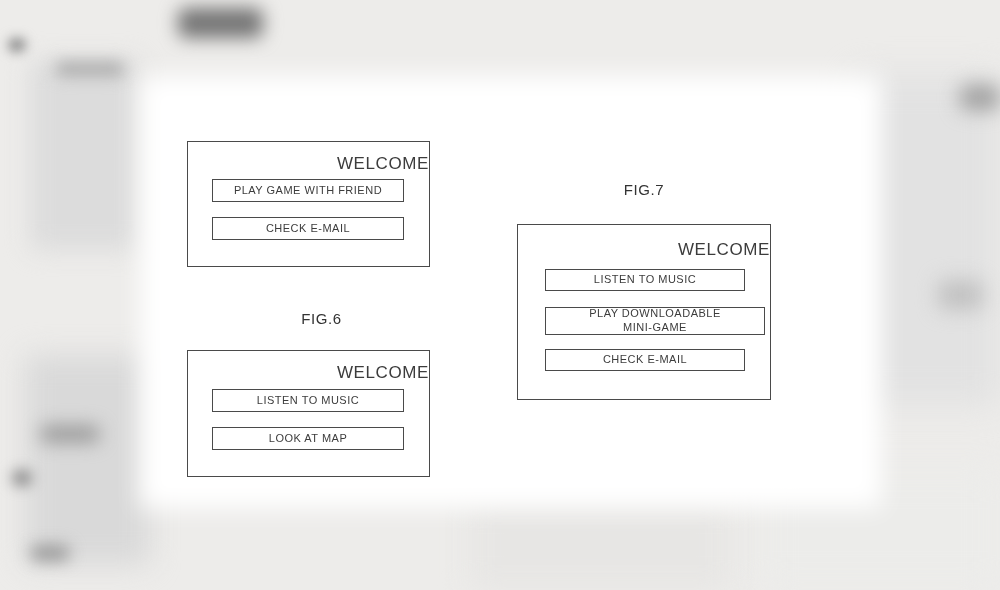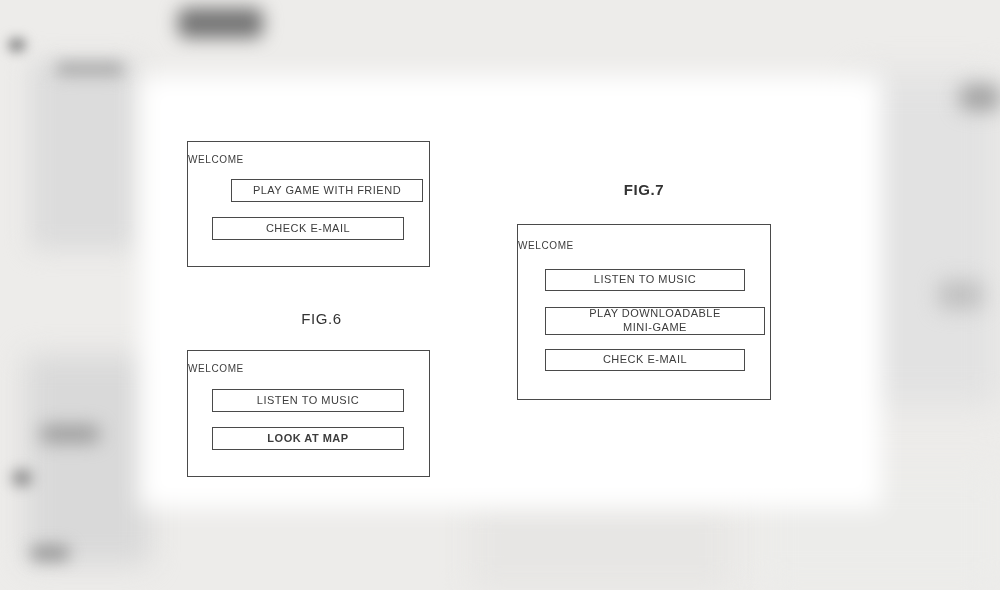--- a/index.html
+++ b/index.html
@@ -42,22 +42,22 @@
   }
   .screen-box {
     position: absolute;
     border: 1.5px solid #4a4a4a;
     background: #ffffff;
     box-sizing: border-box;
   }
   .welcome {
     position: absolute;
     left: 0; right: 0;
-    text-align: left;
-    font-size: 10px;
+    text-align: right;
+    font-size: 17px;
     letter-spacing: 0.6px;
     color: #3c3c3c;
   }
   .menu-option {
     position: absolute;
     border: 1.3px solid #4a4a4a;
     box-sizing: border-box;
     display: flex;
     align-items: center;
     justify-content: center;
@@ -90,36 +90,36 @@
   <div class="blob" style="left:470px; top:500px; width:260px; height:90px; background:#e7e6e4; filter:blur(14px);"></div>
 
   <div class="white-panel"></div>
 
   <div class="drawing">
 
     <div>
       <div class="fig-label" style="left:187px; top:116px; width:243px;margin-top:48px;">FIG.5</div>
       <div class="screen-box" style="left:187px; top:141px; width:243px; height:126px;">
         <div class="welcome" style="top:12px;">WELCOME</div>
-        <div class="menu-option" style="left:24px; top:37px; width:192px; height:23px;margin-left:19px;">PLAY GAME WITH FRIEND</div>
+        <div class="menu-option" style="left:24px; top:37px; width:192px; height:23px;">PLAY GAME WITH FRIEND</div>
         <div class="menu-option" style="left:24px; top:75px; width:192px; height:23px;">CHECK E-MAIL</div>
       </div>
     </div>
 
     <div>
       <div class="fig-label" style="left:200px; top:310px; width:243px;">FIG.6</div>
       <div class="screen-box" style="left:187px; top:350px; width:243px; height:127px;">
         <div class="welcome" style="top:12px;">WELCOME</div>
         <div class="menu-option" style="left:24px; top:38px; width:192px; height:23px;">LISTEN TO MUSIC</div>
-        <div class="menu-option" style="left:24px; top:76px; width:192px; height:23px;font-weight:bold;">LOOK AT MAP</div>
+        <div class="menu-option" style="left:24px; top:76px; width:192px; height:23px;">LOOK AT MAP</div>
       </div>
     </div>
 
     <div>
-      <div class="fig-label" style="left:517px; top:181px; width:254px;font-weight:bold;">FIG.7</div>
+      <div class="fig-label" style="left:517px; top:181px; width:254px;">FIG.7</div>
       <div class="screen-box" style="left:517px; top:224px; width:254px; height:176px;">
         <div class="welcome" style="top:15px;">WELCOME</div>
         <div class="menu-option" style="left:27px; top:44px; width:200px; height:22px;">LISTEN TO MUSIC</div>
         <div class="menu-option" style="left:27px; top:82px; width:220px; height:28px;">PLAY DOWNLOADABLE
 MINI-GAME</div>
         <div class="menu-option" style="left:27px; top:124px; width:200px; height:22px;">CHECK E-MAIL</div>
       </div>
     </div>
 
   </div>

